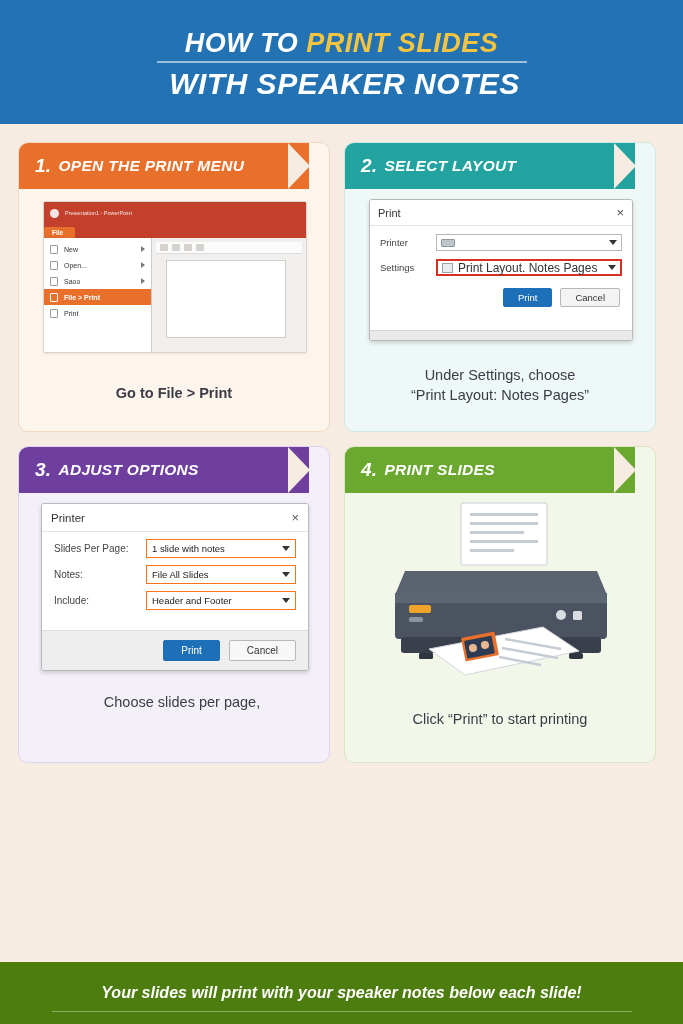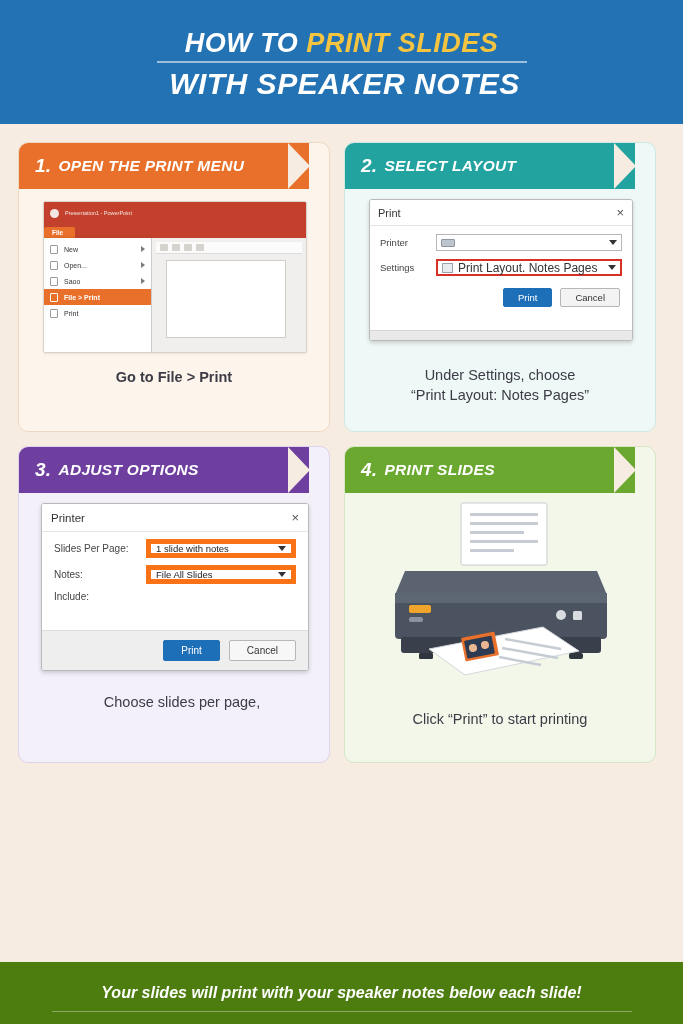--- a/index.html
+++ b/index.html
@@ -216,21 +216,21 @@
     overflow: hidden;
   }
   .m3-title {
     height: 28px; background: #ffffff; border-bottom: 1px solid #e4e4e4;
     display: flex; align-items: center; justify-content: space-between;
     padding: 0 9px; font-size: 11.5px; color: #333;
   }
   .m3-row { display: flex; align-items: center; padding: 7px 12px 0 12px; }
   .m3-label { width: 92px; font-size: 10px; color: #444; }
   .m3-select {
-    flex: 1; height: 19px; border: 5px solid #f97316; background: #fff;
+    flex: 1; height: 19px; border: 1px solid #f97316; background: #fff;
     display: flex; align-items: center; justify-content: space-between;
     padding: 0 5px; font-size: 9.5px; color: #222;
   }
   .m3-chev { width: 0; height: 0; border-left: 4px solid transparent; border-right: 4px solid transparent; border-top: 5px solid #333; }
   .m3-footer {
     position: absolute; left: 0; right: 0; bottom: 0;
     height: 40px; background: #eeeeee; border-top: 1px solid #dcdcdc;
     display: flex; align-items: center; justify-content: flex-end; gap: 9px; padding-right: 12px;
   }
   .m3-btn { font-size: 10px; padding: 4px 17px; border: 1px solid #b7b7b7; background: #f7f7f7; color: #333; border-radius: 2px; }
@@ -311,21 +311,21 @@
               <span class="m1-tool"></span>
               <span class="m1-tool"></span>
               <span class="m1-tool"></span>
               <span class="m1-tool"></span>
             </div>
             <div class="m1-slide"></div>
           </div>
         </div>
       </div>
 
-      <div class="caption bold" style="position:absolute; left:0; right:0; top:224px;">Go to File &gt; Print</div>
+      <div class="caption bold" style="position:absolute; left:0; right:0; top:240px;">Go to File &gt; Print</div>
     </div>
 
     <div class="card card-2">
       <div class="ribbon r2">
         <span class="rib-num">2.</span>
         <span>SELECT LAYOUT</span>
       </div>
 
       <div class="mock2">
         <div class="m2-title">
@@ -382,20 +382,24 @@
         </div>
         <div class="m3-row">
           <span class="m3-label">Notes:</span>
           <span class="m3-select">
             <span>File All Slides</span>
             <span class="m3-chev"></span>
           </span>
         </div>
         <div class="m3-row">
           <span class="m3-label">Include:</span>
+          <span class="m3-select">
+            <span>Header and Footer</span>
+            <span class="m3-chev"></span>
+          </span>
         </div>
         <div class="m3-footer">
           <span class="m3-btn primary">Print</span>
           <span class="m3-btn">Cancel</span>
         </div>
       </div>
 
       <div class="caption" style="position:absolute; left:16px; right:0; top:245px;">
         <div>Choose slides per page,</div>
       </div>

